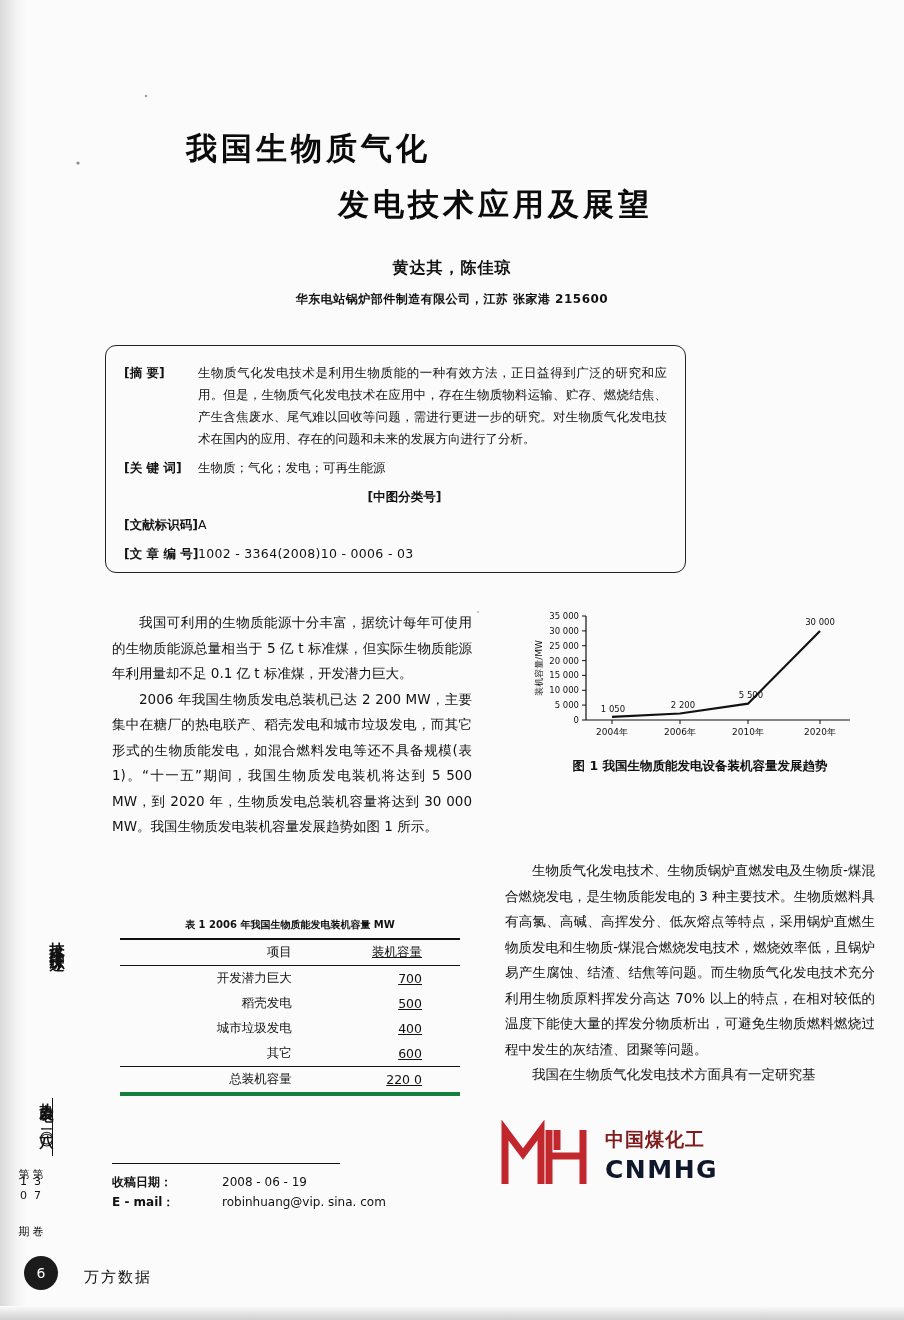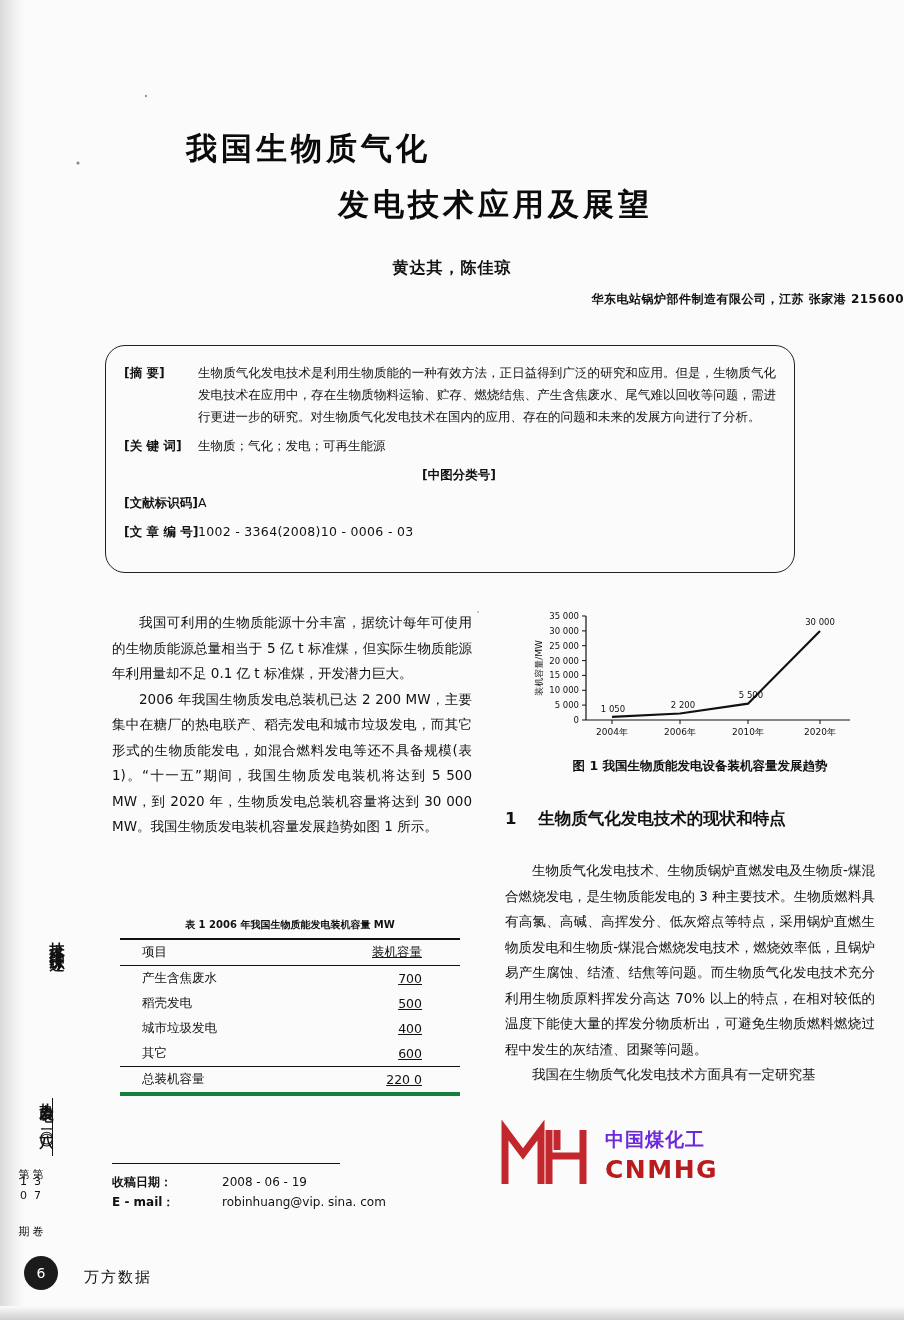--- a/index.html
+++ b/index.html
@@ -36,28 +36,28 @@
   .title-line2 {
     font-family:"DejaVu Serif", serif;
     font-size:31px; font-weight:700; letter-spacing:4px;
     padding-left:306px; margin-top:14px; color:#0b0b0b;margin-left:32px;
   }
   .authors {
     text-align:center; margin-top:32px; font-size:16px; font-weight:700;
     font-family:"DejaVu Sans", sans-serif; letter-spacing:1px;
   }
   .affil {
-    text-align:right; margin-top:12px; font-size:12px; font-weight:700;
+    text-align:center; margin-top:12px; font-size:12px; font-weight:700;
     font-family:"DejaVu Sans", sans-serif; letter-spacing:0.5px;
   }
 
   
   .abs-box {
-    position:absolute; left:105px; top:345px; width:690px; height:228px;
-    border:1px solid #222; border-radius:20px;
+    position:absolute; left:105px; top:345px; width:581px; height:228px;
+    border:1px solid #222; border-radius:11px;
     box-sizing:border-box;
   }
   .abs-row { display:flex; font-size:13px; line-height:21px; }
   .abs-label {
     width:92px; flex:0 0 92px; padding-left:18px; box-sizing:border-box;
     font-family:"DejaVu Sans", sans-serif; font-weight:700; font-size:12.5px;
     white-space:nowrap;
   }
   .abs-val {
     flex:1; padding-right:18px;
@@ -83,21 +83,21 @@
   .tbl-wrap { position:absolute; left:120px; top:918px; width:340px; }
   .tbl-cap {
     font-family:"DejaVu Sans", sans-serif; font-size:10px; font-weight:700;
     text-align:center; margin-bottom:6px;
   }
   table.tbl { width:100%; border-collapse:collapse; font-size:12.5px;
     font-family:"DejaVu Sans", sans-serif; }
   table.tbl th, table.tbl td { padding:4px 6px; }
   table.tbl thead th { border-top:2px solid #111; border-bottom:1px solid #111;
     font-weight:400; }
-  table.tbl th.c1, table.tbl td.c1 { text-align:left; padding-left:22px; }
+  table.tbl th.c1, table.tbl td.c1 { text-align:right; padding-left:22px; }
   table.tbl th.c2, table.tbl td.c2 { text-align:right; padding-right:38px;text-decoration:underline; }
   table.tbl tbody tr:last-child td { border-top:1px solid #111; border-bottom:4px solid #15803d; }
 
   
   .fig-wrap { position:absolute; left:520px; top:608px; width:360px; }
   .fig-box { width:340px; height:140px; position:relative; }
   .fig-cap {
     margin-top:10px; font-size:12.5px; font-weight:700; text-align:center;
     font-family:"DejaVu Sans", sans-serif;
   }
@@ -155,25 +155,25 @@
 
   
   .logo {
     position:absolute; left:497px; top:1118px; width:228px; height:74px;
     display:flex; align-items:center;
   }
   .logo-mark { width:96px; height:70px; }
   .logo-text { margin-left:12px; }
   .logo-cn {
     font-family:"DejaVu Sans", sans-serif; font-size:19px; font-weight:700;
-    color:#6d28d9; letter-spacing:1px;
+    color:#7f1d1d; letter-spacing:1px;
   }
   .logo-en {
     font-family:"DejaVu Sans", sans-serif; font-size:25px; font-weight:700;
-    color:#b91c1c; letter-spacing:1.5px; margin-top:2px;
+    color:#0f172a; letter-spacing:1.5px; margin-top:2px;
   }
   .specks { position:absolute; left:0; top:0; width:904px; height:1320px; pointer-events:none; }
 </style>
 </head>
 <body>
 
 <div class="page">
 
   <div class="scan-left-edge"></div>
   <div class="scan-bottom-edge"></div>
@@ -218,21 +218,21 @@
     <div class="tbl-cap">表 1   2006 年我国生物质能发电装机容量  MW</div>
     <table class="tbl">
       <thead>
         <tr>
           <th class="c1">项目</th>
           <th class="c2">装机容量</th>
         </tr>
       </thead>
       <tbody>
         <tr>
-          <td class="c1">产生含焦废水</td>
+          <td class="c1">开发潜力巨大</td>
           <td class="c2">700</td>
         </tr>
         <tr>
           <td class="c1">稻壳发电</td>
           <td class="c2">500</td>
         </tr>
         <tr>
           <td class="c1">城市垃圾发电</td>
           <td class="c2">400</td>
         </tr>
@@ -299,24 +299,20 @@
           <text x="93" y="104">1 050</text>
           <text x="163" y="100">2 200</text>
           <text x="231" y="90">5 500</text>
           <text x="300" y="17">30 000</text>
         </g>
       </svg>
     </div>
     <div class="fig-cap">图 1    我国生物质能发电设备装机容量发展趋势</div>
   </div>
 
-  <div class="sec-head">
-    <span class="num">1</span>
-    <span>生物质气化发电技术的现状和特点</span>
-  </div>
 
   <div class="col col-right" style="top:858px;">
     <p>生物质气化发电技术、生物质锅炉直燃发电及生物质-煤混合燃烧发电，是生物质能发电的 3 种主要技术。生物质燃料具有高氯、高碱、高挥发分、低灰熔点等特点，采用锅炉直燃生物质发电和生物质-煤混合燃烧发电技术，燃烧效率低，且锅炉易产生腐蚀、结渣、结焦等问题。而生物质气化发电技术充分利用生物质原料挥发分高达 70% 以上的特点，在相对较低的温度下能使大量的挥发分物质析出，可避免生物质燃料燃烧过程中发生的灰结渣、团聚等问题。</p>
     <p>我国在生物质气化发电技术方面具有一定研究基</p>
   </div>
 
   <div class="foot-left">
     <div class="hr"></div>
     <div class="foot-row">
       <div class="foot-k">收稿日期：</div>

